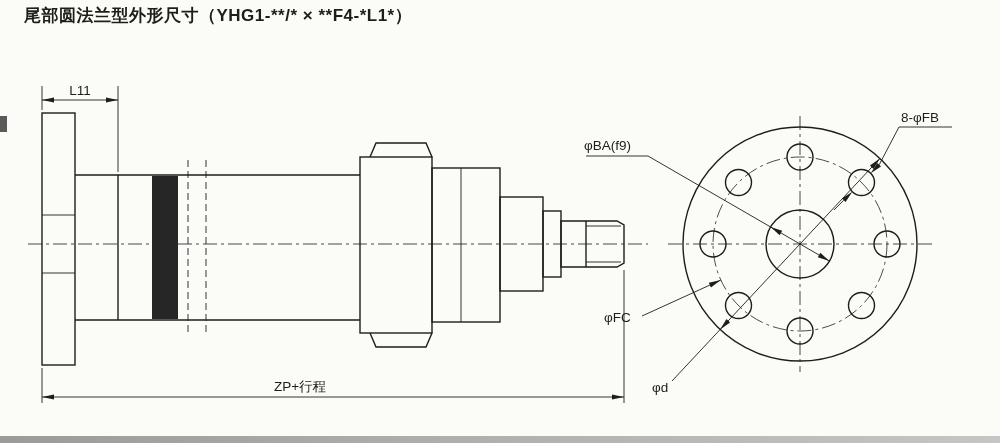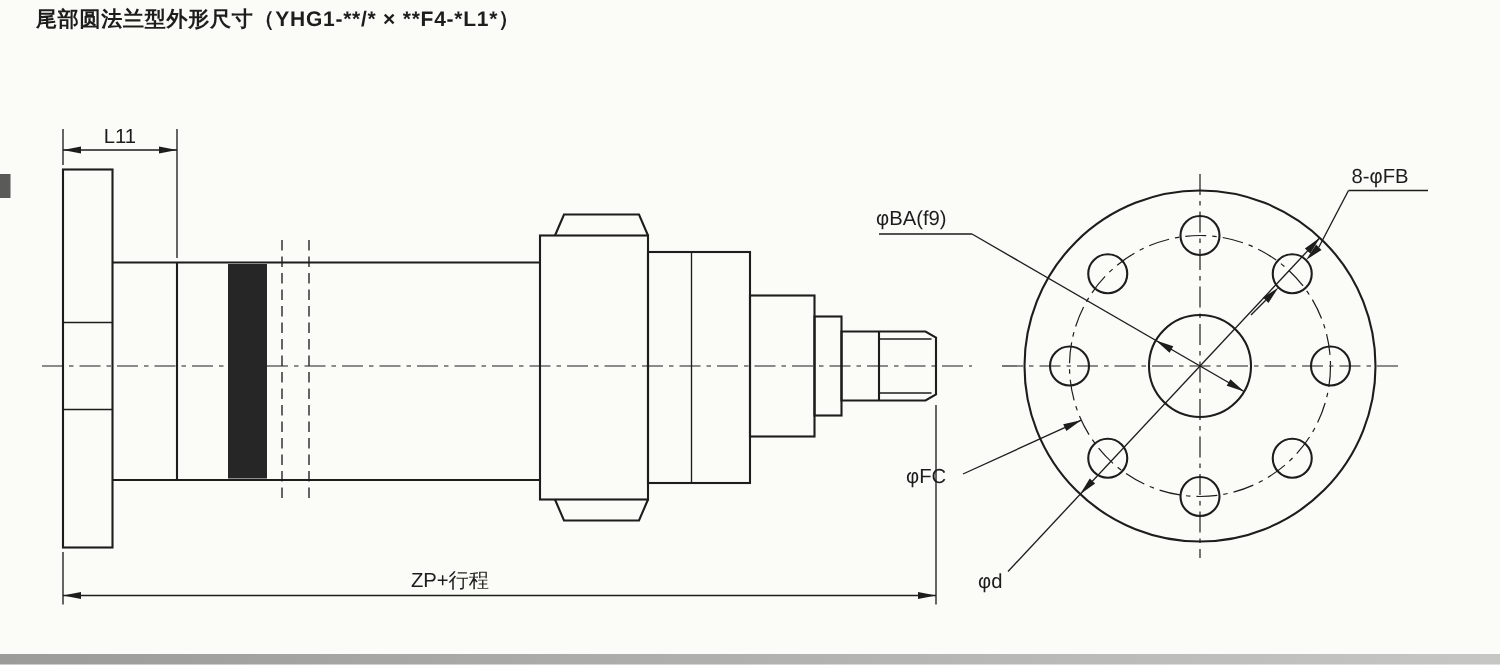--- a/index.html
+++ b/index.html
@@ -5,21 +5,21 @@
   :root { --ink:#1d1d1b; --paper:#fbfbf8; --band:#262626; }
   * { box-sizing:border-box; }
   html,body { margin:0; padding:0; }
   body {
     width:1000px; height:443px; position:relative; overflow:hidden;
     background:var(--paper);
     font-family:"Liberation Sans", sans-serif;
   }
   .title {
     position:absolute; left:24px; top:4px;
-    font-size:14px; font-weight:700; color:var(--ink); letter-spacing:.5px;
+    font-size:17px; font-weight:700; color:var(--ink); letter-spacing:.5px;
     white-space:nowrap;
   }
   svg.drawing { position:absolute; left:0; top:0; }
   .obj  { fill:none; stroke:var(--ink); stroke-width:1.4; }
   .thin { fill:none; stroke:var(--ink); stroke-width:.9; }
   .cl   { fill:none; stroke:var(--ink); stroke-width:.8; stroke-dasharray:14 4 3 4; }
   .dash { fill:none; stroke:var(--ink); stroke-width:.9; stroke-dasharray:7 4; }
   .band { fill:var(--band); stroke:none; }
   .arr  { fill:var(--ink); stroke:none; }
   .lbl  { fill:var(--ink); font-size:13.5px; font-family:"Liberation Sans", sans-serif; }

